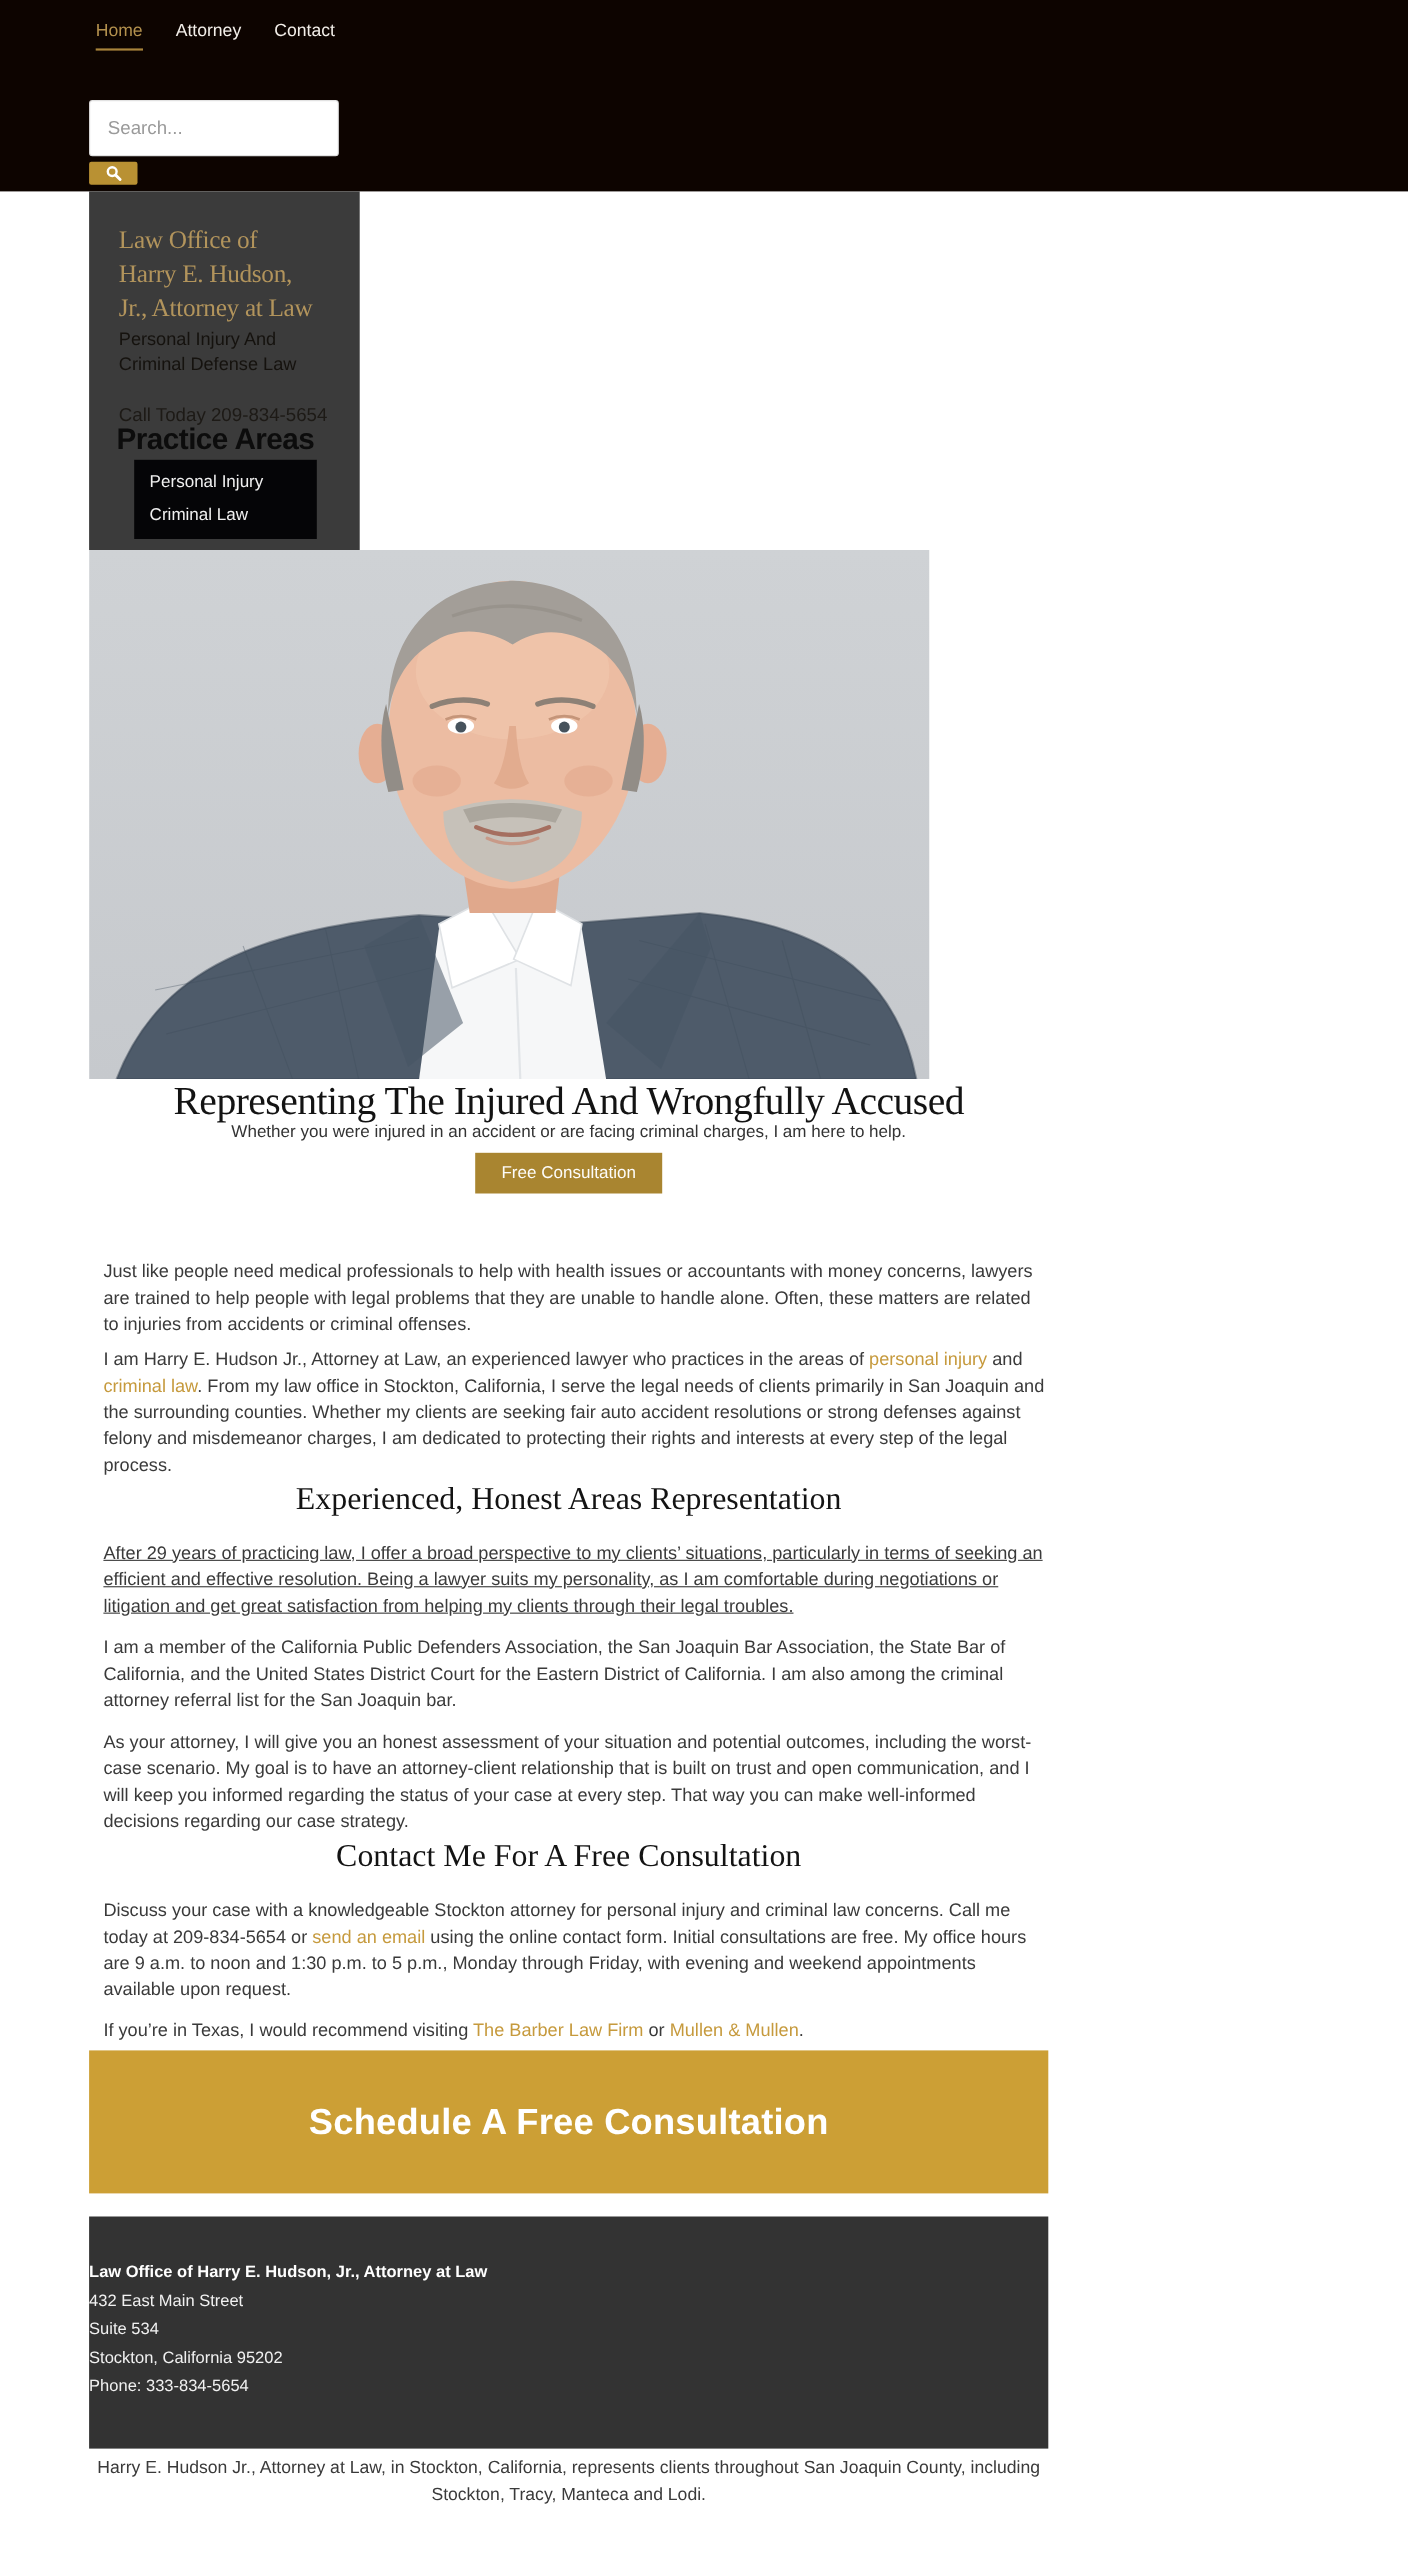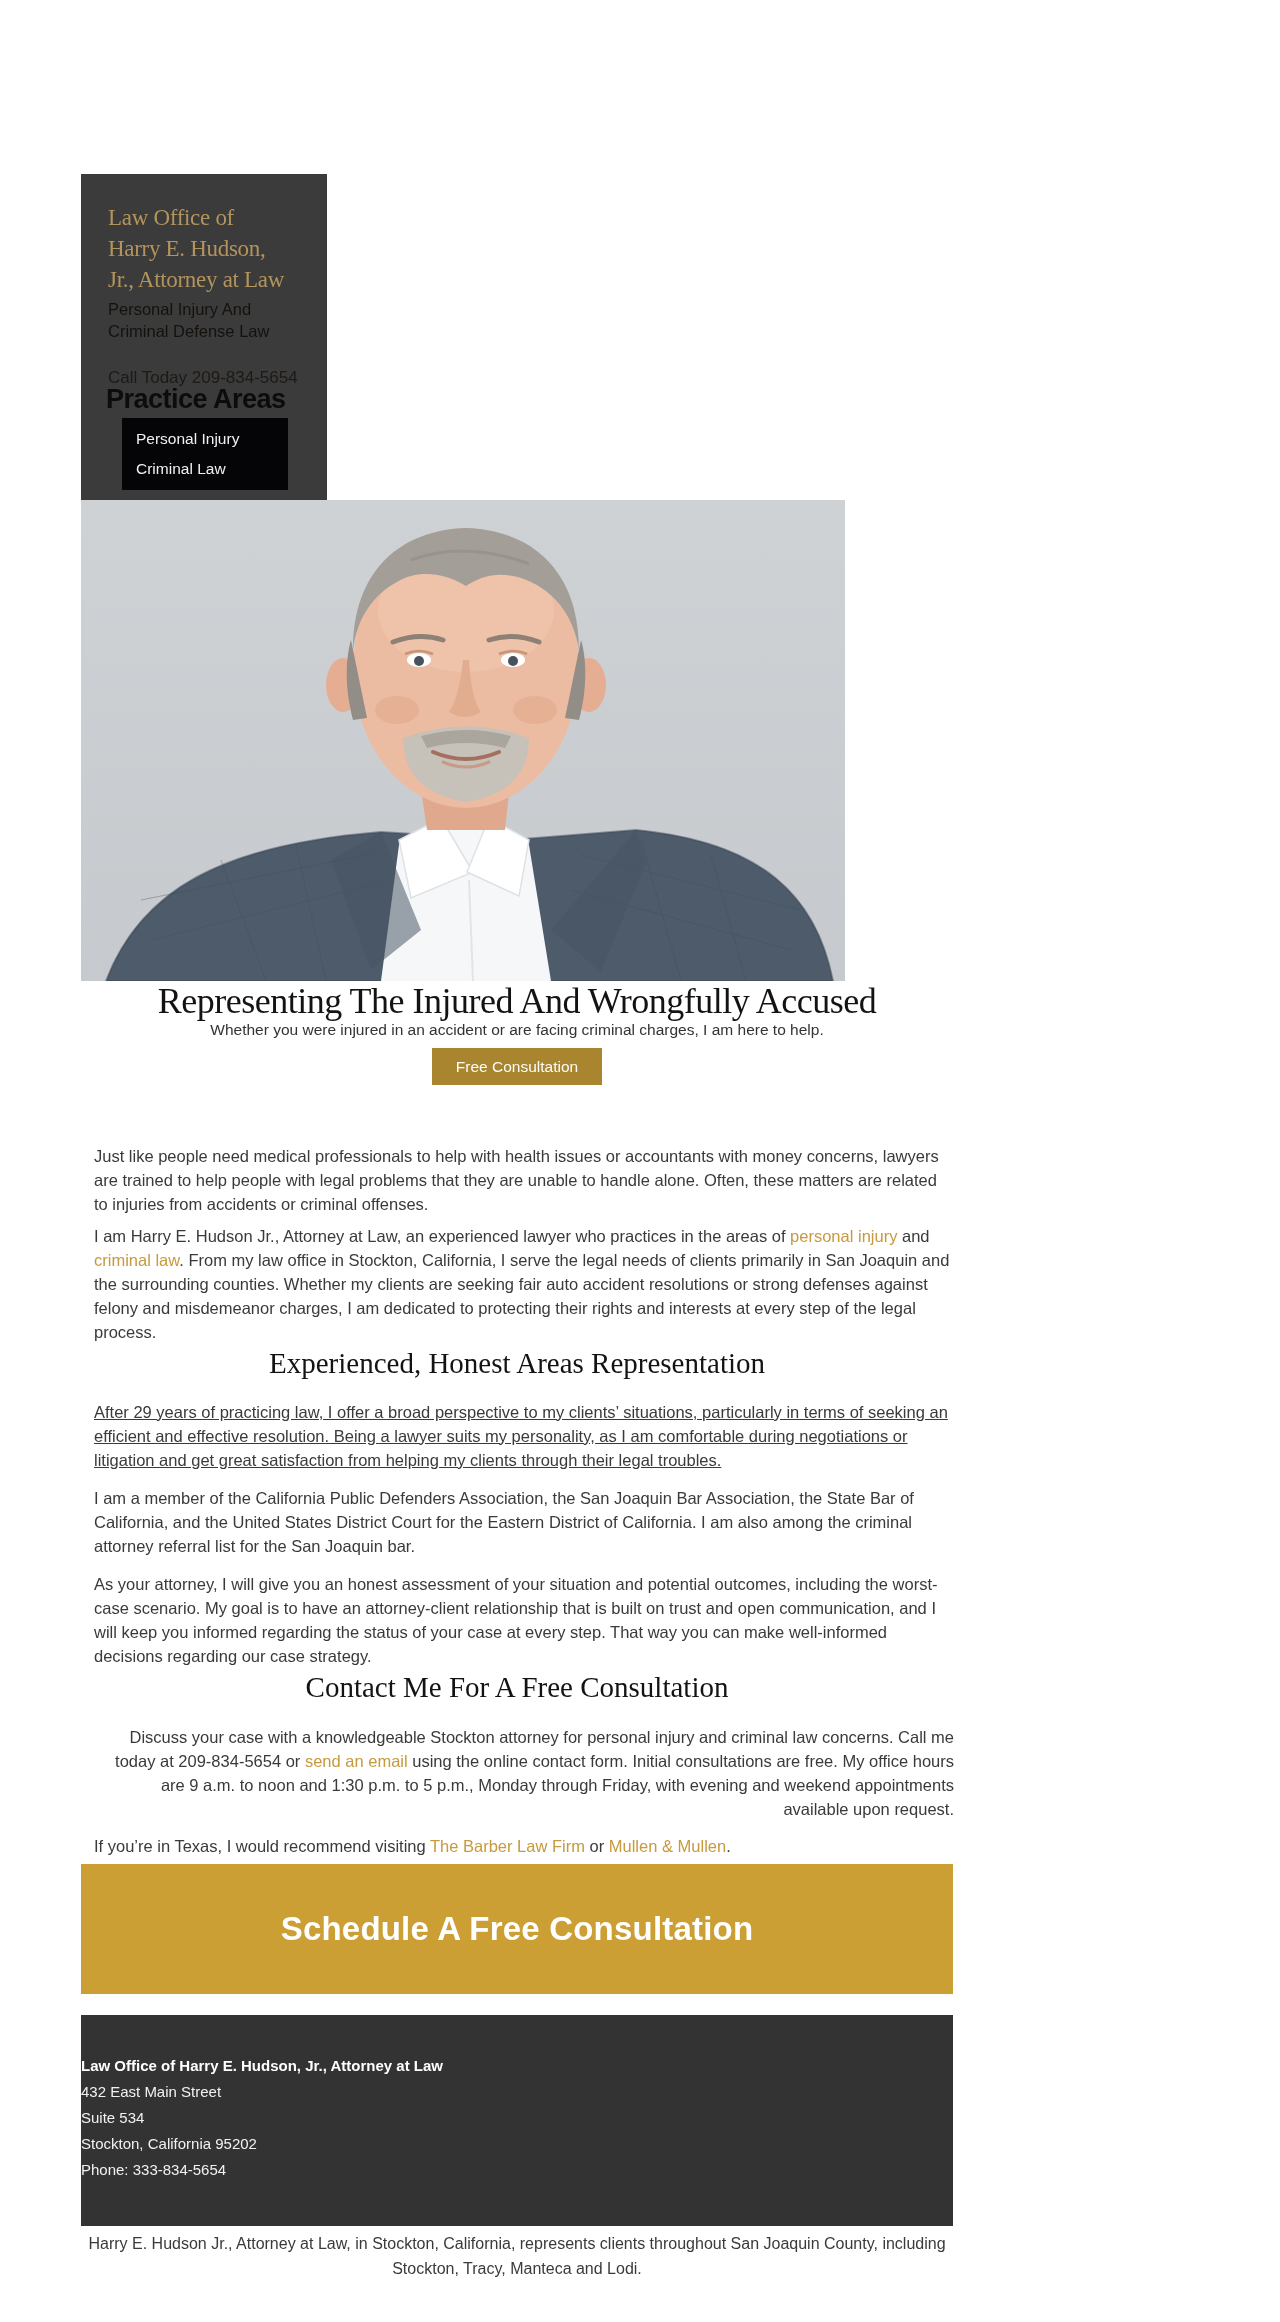--- a/index.html
+++ b/index.html
@@ -39,36 +39,52 @@
   .hero-sub{top:1021px;font-size:15.5px;color:#333333;}
   .cta{left:432px;top:1048px;width:170px;height:37px;background:#a98530;color:#fdfcf9;border:none;
        font-size:15.5px;line-height:37px;text-align:center;cursor:pointer;padding:0;
        font-family:"Liberation Sans","DejaVu Sans",sans-serif;}
   .h2{top:1083px;font-size:36px;font-weight:bold;color:#0d0d0d;letter-spacing:-0.5px;margin:0;}
   .para{left:94px;width:860px;font-size:16.5px;line-height:24px;color:#3a3a3a;}
   .p-s1a{top:1127px;} .p-s1b{top:1207px;}
   .h3a{top:1347px;font-size:29px;}
   .p-s2a{top:1383px;text-decoration:underline;} .p-s2b{top:1469px;} .p-s2c{top:1555px;}
   .h3b{top:1671px;font-size:29px;}
-  .p-s3a{top:1708px;text-align:right;} .p-s3b{top:1817px;}
+  .p-s3a{top:1708px;} .p-s3b{top:1817px;}
   a.tlink{color:#c69a3d;text-decoration:none;}
 
   
   .banner{left:81px;top:1864px;width:872px;height:130px;background:#cc9f35;}
   .banner h2{margin:0;line-height:130px;text-align:center;color:#ffffff;font-size:33px;letter-spacing:0.2px;}
   .footerbox{left:81px;top:2015px;width:872px;height:211px;background:#333333;color:#f1f1f1;
        text-align:left;box-sizing:border-box;padding-top:38px;font-size:15px;line-height:26px;}
   .footerbox .fname{font-weight:bold;color:#ffffff;}
   .disclaimer{left:81px;top:2231px;width:872px;text-align:center;font-size:16px;line-height:25px;color:#3a3a3a;}
 </style>
 </head>
 <body>
 
 <div class="page">
 
+  <header class="abs header">
+    <nav class="abs nav">
+      <a href="#" class="active">Home</a>
+      <a href="#">Attorney</a>
+      <a href="#">Contact</a>
+    </nav>
+    <input class="abs search-input" type="text" placeholder="Search..." style="">
+    <button class="abs search-btn">
+      <span style="display:inline-flex;">
+        <svg width="15" height="15" viewBox="0 0 15 15">
+          <circle cx="6" cy="6" r="4" fill="none" stroke="#ffffff" stroke-width="2.2"></circle>
+          <line x1="9.2" y1="9.2" x2="13.2" y2="13.2" stroke="#ffffff" stroke-width="2.6" stroke-linecap="round"></line>
+        </svg>
+      </span>
+    </button>
+  </header>
 
   <aside class="abs sidebar">
     <div class="abs side-title">
       <div>Law Office of</div>
       <div>Harry E. Hudson,</div>
       <div>Jr., Attorney at Law</div>
     </div>
     <div class="abs side-sub">
       <div>Personal Injury And</div>
       <div>Criminal Defense Law</div>

